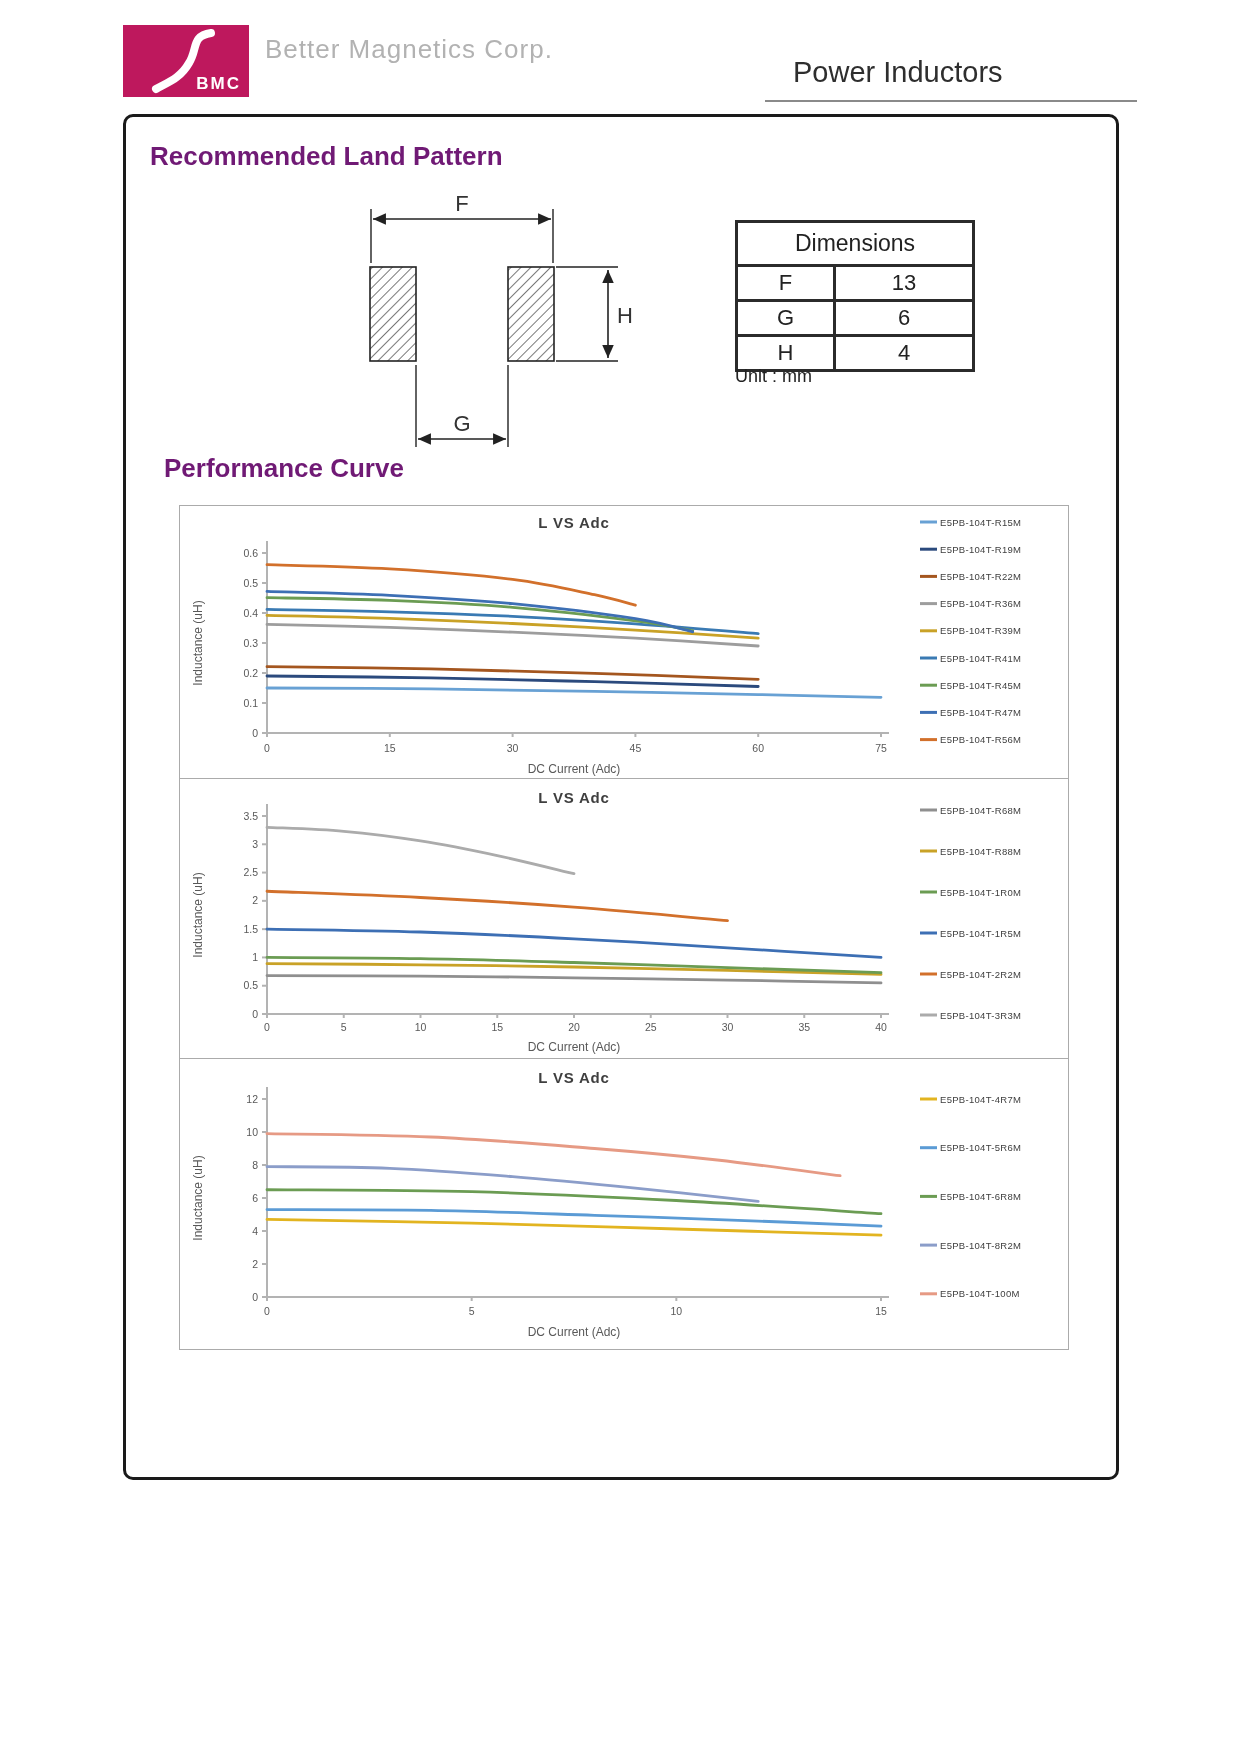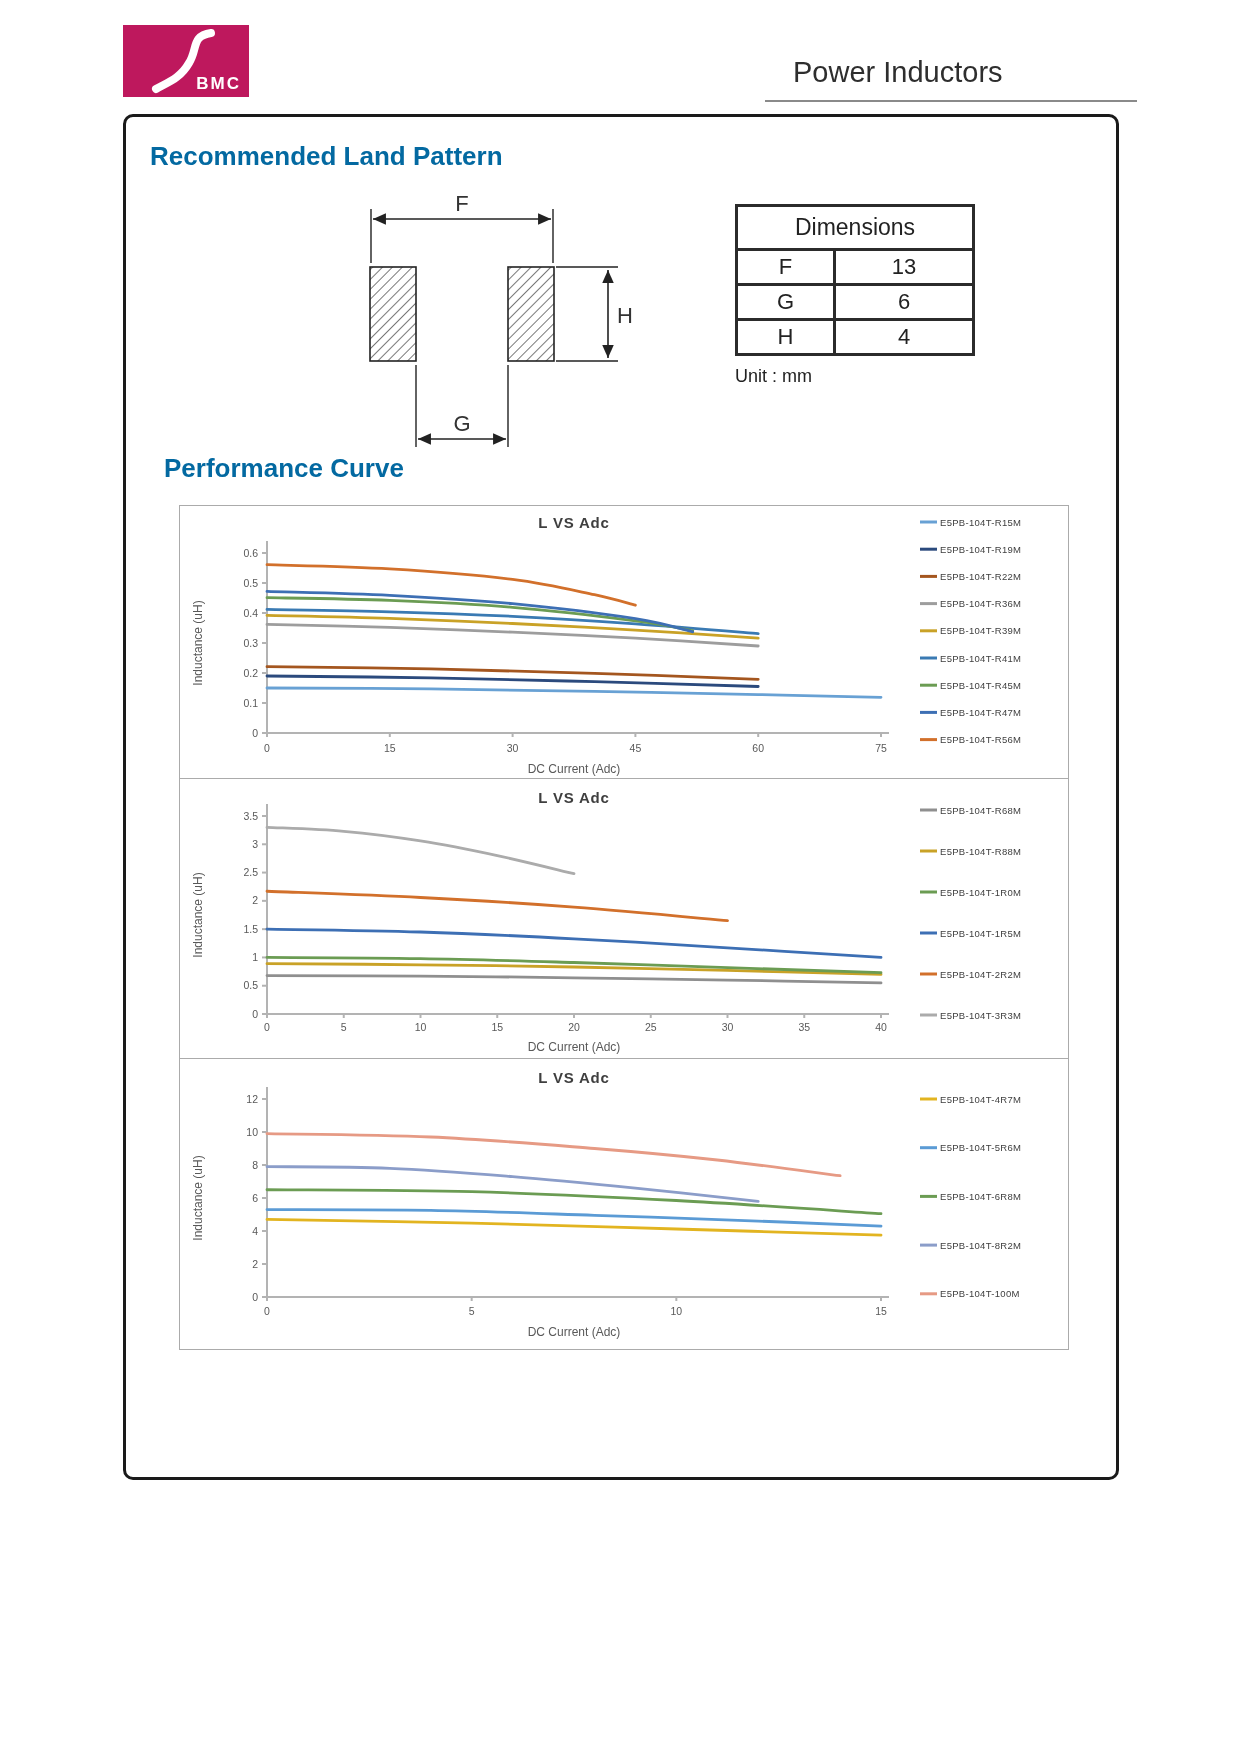--- a/index.html
+++ b/index.html
@@ -8,26 +8,26 @@
   
   .logo-box{position:absolute;left:123px;top:25px;width:126px;height:72px;background:#be185d;}
   .brand-en{position:absolute;left:265px;top:34px;font-size:26px;letter-spacing:1px;color:#b2b2b2;white-space:nowrap;}
   .brand-cn{position:absolute;left:265px;top:64px;font-size:26px;color:#4a4a4a;white-space:nowrap;}
   .page-title{position:absolute;left:793px;top:56px;width:320px;
               font-size:29px;color:#2e2e2e;white-space:nowrap;}
   .header-rule{position:absolute;left:765px;top:100px;width:372px;height:2px;background:#8a8a8a;}
   
   .main-box{position:absolute;left:123px;top:114px;width:990px;height:1360px;
             border:3px solid #1a1a1a;border-radius:10px;background:#ffffff;}
-  .section-heading{position:absolute;font-size:26px;font-weight:bold;color:#0369a1;white-space:nowrap;}
+  .section-heading{position:absolute;font-size:26px;font-weight:bold;color:#701a75;white-space:nowrap;}
   #lp-heading{left:150px;top:141px;}
   #pc-heading{left:164px;top:453px;}
   .lp-svg{position:absolute;left:355px;top:195px;}
   
-  .dims{position:absolute;left:735px;top:204px;width:240px;border-collapse:collapse;
+  .dims{position:absolute;left:735px;top:220px;width:240px;border-collapse:collapse;
         font-size:22px;color:#222;}
   .dims th,.dims td{border:3px solid #2b2b2b;text-align:center;padding:0;}
   .dims th{height:41px;font-size:23px;font-weight:normal;}
   .dims td{height:32px;}
   .dims td.k{width:95px;}
   .unit-note{position:absolute;left:735px;top:366px;width:240px;text-align:left;
              font-size:18px;color:#222;}
   
   .chart{position:absolute;left:179px;margin:0;padding:0;width:888px;background:#fff;
          border:1px solid #ababab;}
@@ -47,20 +47,21 @@
 <body>
 
 <div class="page">
 
   <div class="logo-box">
     <svg width="126" height="72" viewBox="0 0 126 72">
       <path d="M88 8 C68 11 75 24 66 38 C57 54 43 58 33 64" stroke="#ffffff" stroke-width="8" fill="none" stroke-linecap="round"></path>
       <text x="118" y="64" text-anchor="end" fill="#ffffff" style="font:bold 17px 'Liberation Sans',sans-serif;letter-spacing:2px;">BMC</text>
     </svg>
   </div>
+  <div class="brand-en">Better Magnetics Corp.</div>
   <div class="page-title">Power Inductors</div>
   <div class="header-rule"></div>
 
   <div class="main-box"></div>
 
   <div class="section-heading" id="lp-heading">Recommended Land Pattern</div>
 
   <svg class="lp-svg" width="300" height="265" viewBox="0 0 300 265">
     <defs>
       <pattern id="hatchp" width="7" height="7" patternUnits="userSpaceOnUse" patternTransform="rotate(45)">

